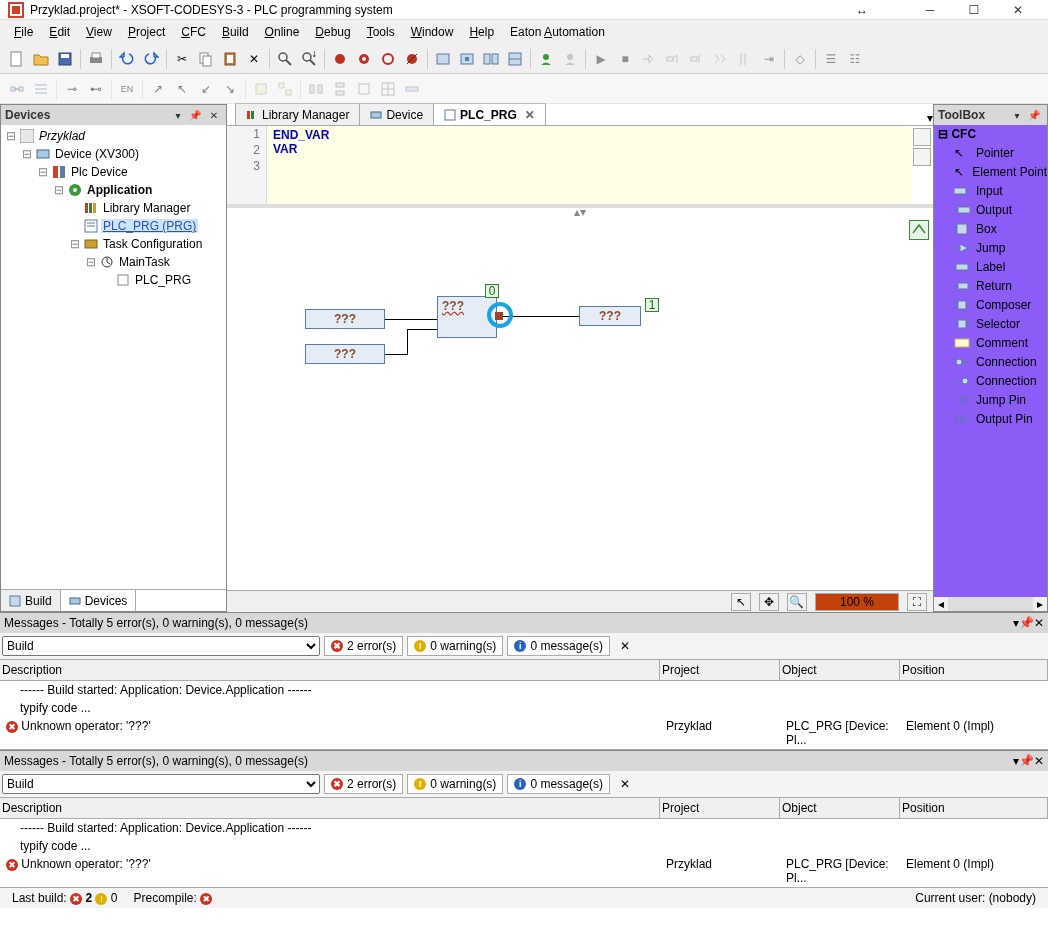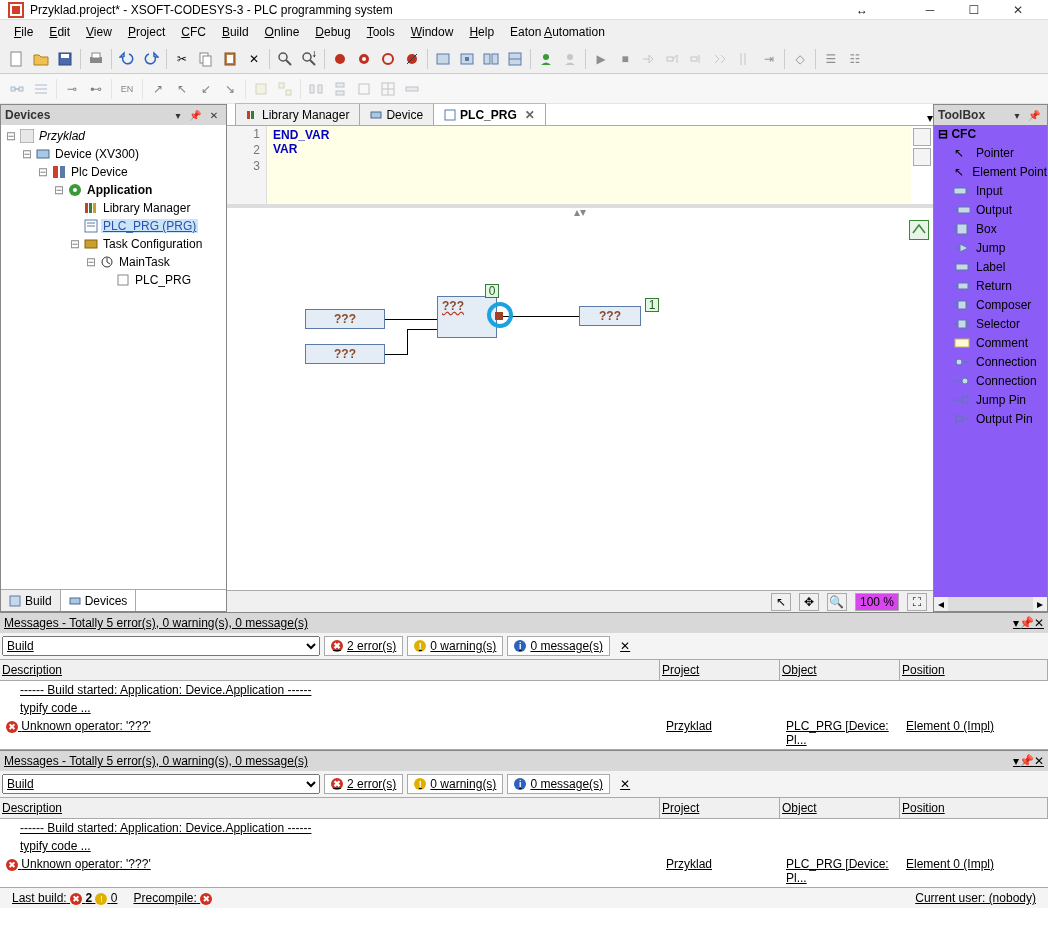--- a/index.html
+++ b/index.html
@@ -54,29 +54,29 @@
 .cfc { flex: 1; position: relative; background: #fff; overflow: hidden; }
 .cfcbox { position: absolute; border: 1px solid #5a7aa8; background: #e4ecf6; display: flex; align-items: center; justify-content: center; }
 .cfcbox .q { color: #8a4a2a; font-weight: bold; }
 .badge { position: absolute; width: 14px; height: 14px; border: 1px solid #3a7a3a; background: #dff8df; font-size: 9px; display: flex; align-items: center; justify-content: center; color: #2a5a2a; }
 .wire { position: absolute; background: #000; }
 .ring { position:absolute; width:26px; height:26px; border:4px solid #1aa3e0; border-radius:50%; }
 .dot { position:absolute; width:8px; height:8px; background:#a04020; }
 
 .cfcbar { height: 22px; border-top: 1px solid #aaa; display: flex; align-items: center; justify-content: flex-end; padding: 0 6px; gap: 8px; background: #f0f0f0; }
 .cfcbar .sm { width: 20px; height: 18px; border: 1px solid #aaa; display:flex; align-items:center; justify-content:center; }
-.zoom { border: 1px solid #aaa; padding: 1px 4px; background: #d946ef; }
+.zoom { border: 1px solid #aaa; padding: 1px 24px; background: #c2410c; }
 
 .toolbox { width: 115px; }
 .tbx { flex: 1; background: #8b5cf6; overflow: hidden; }
 .tbx .cat { padding: 2px 4px; font-weight: bold; }
 .tbx .ti { height: 19px; display: flex; align-items: center; padding-left: 20px; gap: 6px; white-space: nowrap; }
 .tbx .ti .ico { width: 16px; height: 12px; display:inline-flex; align-items:center;}
 
-.msgblock { border-top: 1px solid #888; text-decoration: underline; }
+.msgblock { border-top: 1px solid #888; }
 .msghdr { height: 20px; background: #d8d8d8; display: flex; align-items: center; padding: 0 4px; }
 .msghdr .ttl { flex: 1; }
 .msgbar { height: 26px; display: flex; align-items: center; padding: 2px; background: #f4f4f4; gap: 4px; }
 .msgbar select { width: 318px; height: 20px; }
 .chip { border: 1px solid #aaa; padding: 2px 6px; display: flex; align-items: center; gap: 4px; background: #fff; }
 .chip .c { width: 12px; height: 12px; border-radius: 50%; display: inline-flex; align-items: center; justify-content: center; color: #fff; font-size: 9px; font-weight: bold;}
 .err { background: #d03020; }
 .wrn { background: #e0b000; }
 .inf { background: #2a62c0; }
 .tbl { border-top: 1px solid #aaa; border-bottom: 1px solid #aaa; }

